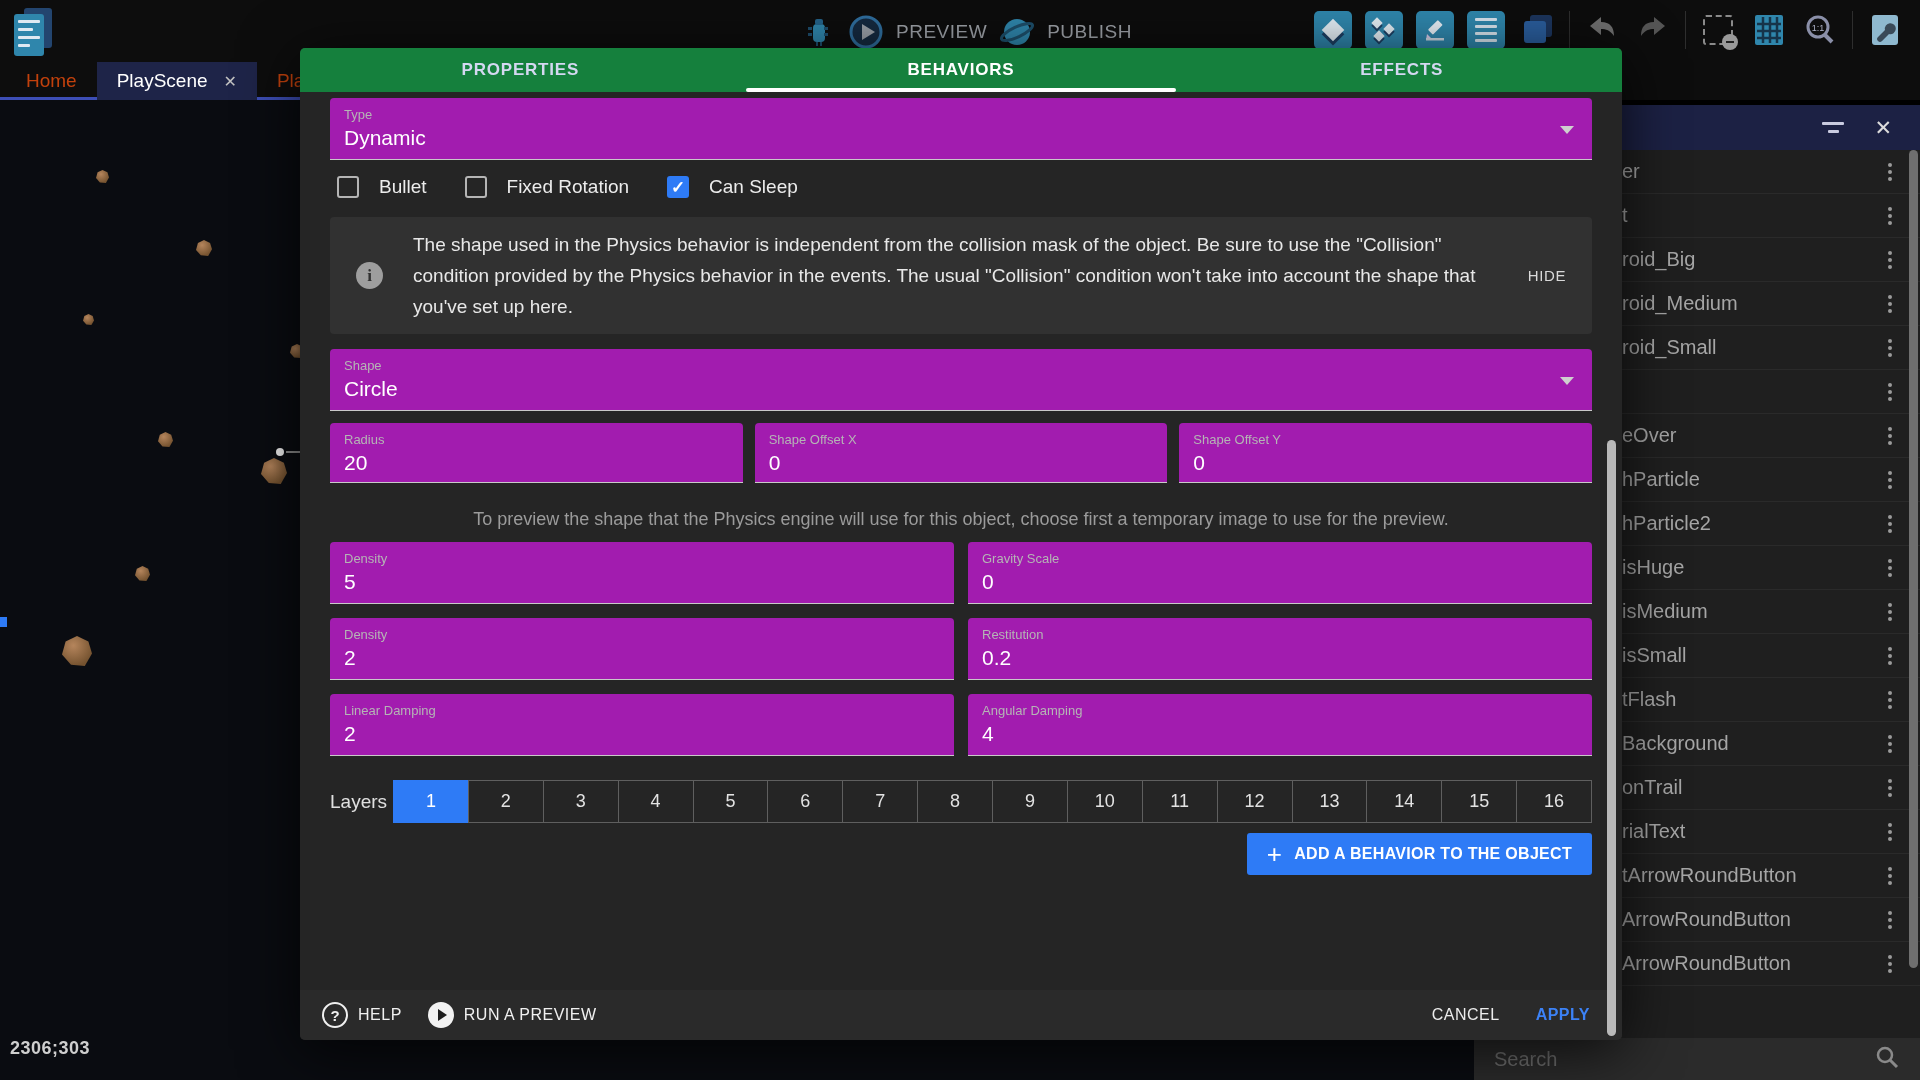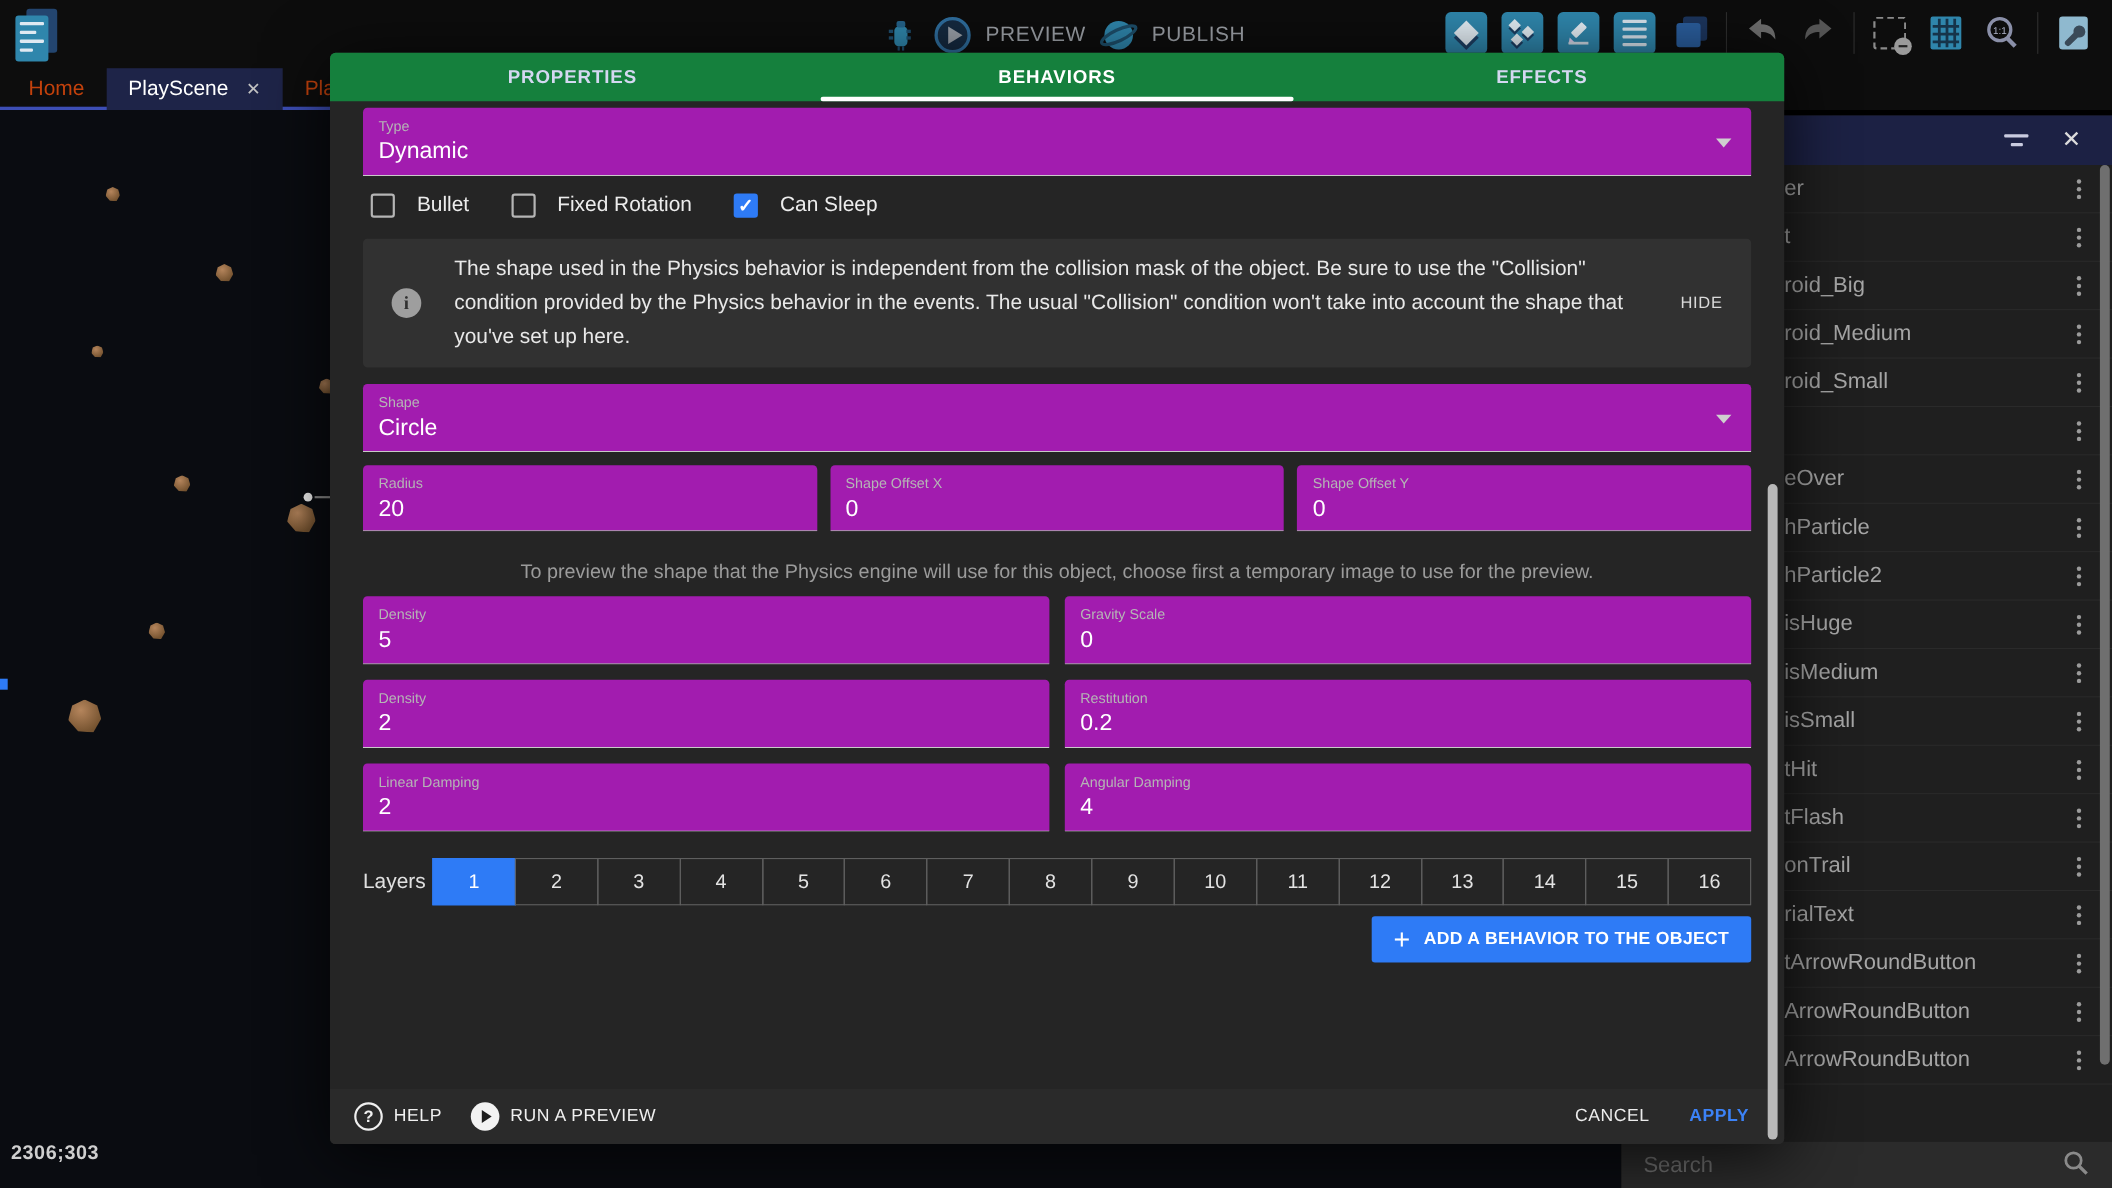--- a/index.html
+++ b/index.html
@@ -368,29 +368,29 @@
       </div>
       <div class="obj-row">
         <span class="obj-label">isSmall</span>
         <span class="dots">
           <i></i>
           <i></i>
           <i></i>
         </span>
       </div>
       <div class="obj-row">
-        <span class="obj-label">tHit</span>
-        <span class="dots">
-          <i></i>
-          <i></i>
-          <i></i>
-        </span>
-      </div>
-      <div class="obj-row">
         <span class="obj-label">tFlash</span>
+        <span class="dots">
+          <i></i>
+          <i></i>
+          <i></i>
+        </span>
+      </div>
+      <div class="obj-row">
+        <span class="obj-label">Background</span>
         <span class="dots">
           <i></i>
           <i></i>
           <i></i>
         </span>
       </div>
       <div class="obj-row">
         <span class="obj-label">onTrail</span>
         <span class="dots">
           <i></i>

